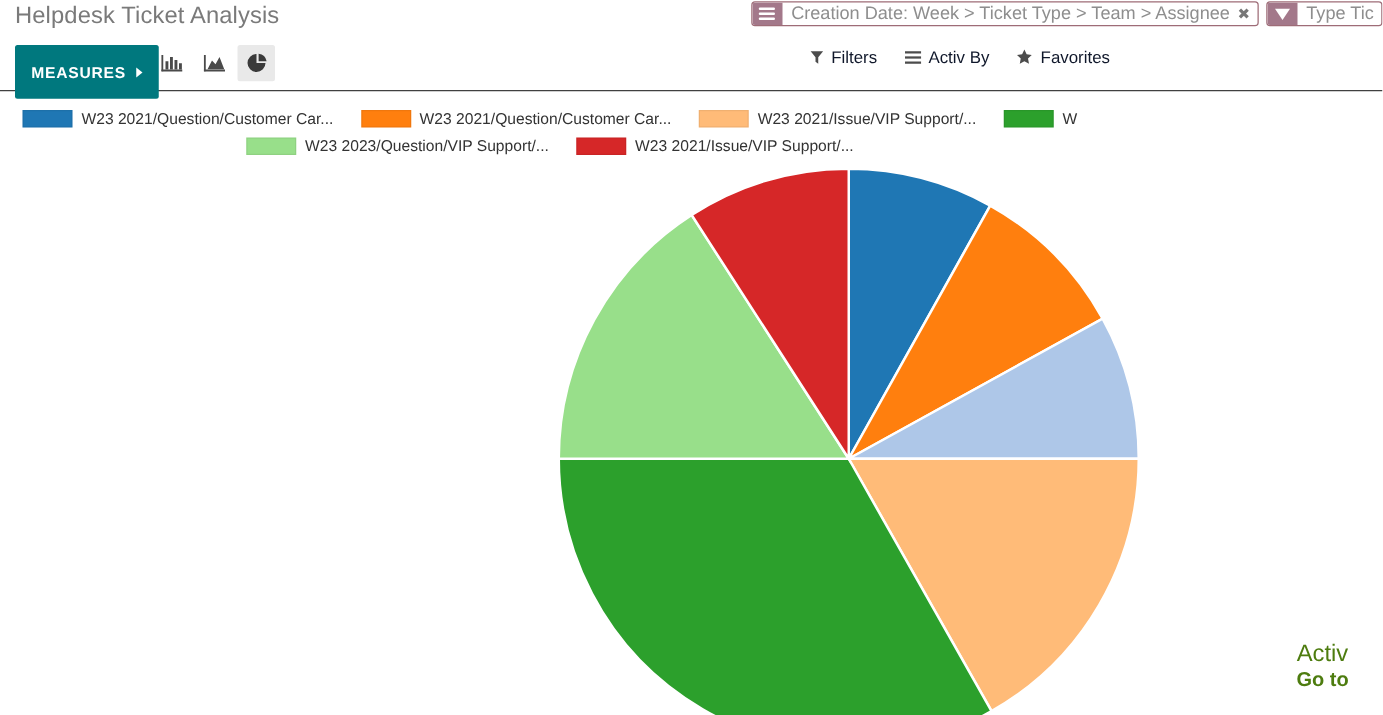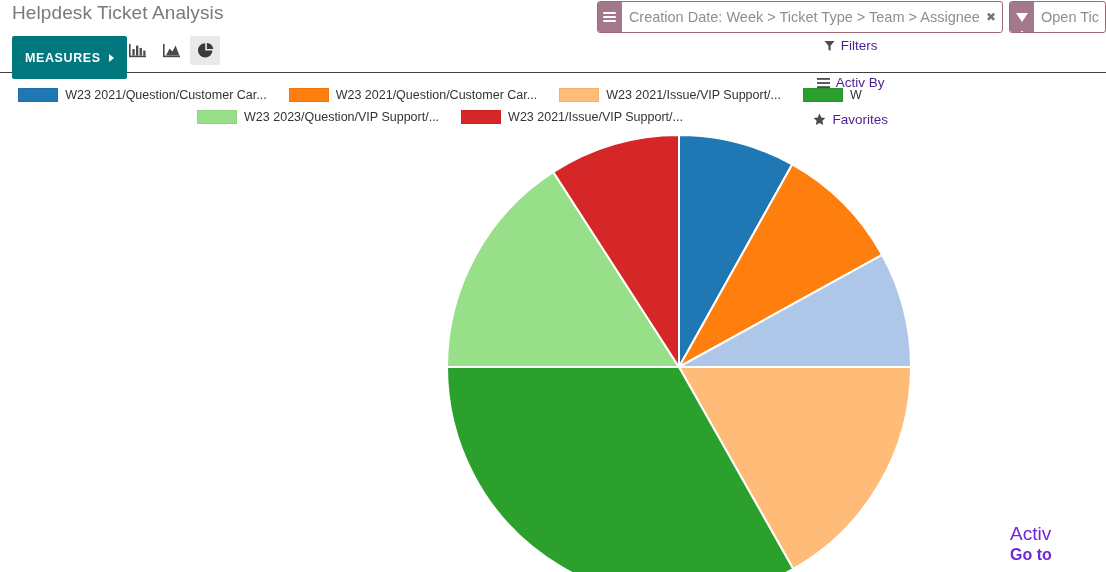--- a/index.html
+++ b/index.html
@@ -45,21 +45,21 @@
     display: flex;
     align-items: stretch;
     gap: 6px;
   }
   .facet {
     display: flex;
     align-items: stretch;
     border: 1px solid #9e6c77;
     border-radius: 3px;
     overflow: hidden;
-    height: 32px;
+    height: 20px;
     background: #ffffff;
     box-sizing: border-box;
   }
   .facet-icon {
     background: #a3788a;
     color: #ffffff;
     display: flex;
     align-items: center;
     justify-content: center;
     width: 24px;
@@ -146,22 +146,21 @@
   .vs-btn.active { background: #e9e9e9; }
 
   .right-menus {
     position: absolute;
     right: 218px;
     top: 4px;
     display: flex;
     gap: 22px;
     align-items: center;
     font-size: 13.5px;
-    color: #4c1d95;
-    flex-direction: column;
+    color: #0f172a;
   }
   .menu-item {
     display: flex;
     align-items: center;
     gap: 6px;
     cursor: pointer;
     white-space: nowrap;
   }
 
   
@@ -204,23 +203,23 @@
     width: 1106px;
     height: 442px;
     overflow: hidden;
   }
   .pie-svg { position: absolute; left: 0; top: 0; }
 
   
   .watermark {
     position: absolute;
     right: 0;
-    bottom: 8px;
-    text-align: left;
-    color: #6d28d9;
+    bottom: 18px;
+    text-align: center;
+    color: #4d7c0f;
     width: 96px;
     overflow: hidden;
     pointer-events: none;
   }
   .wm-line1 { font-size: 19px; line-height: 24px; white-space: nowrap; }
   .wm-line2 { font-size: 16px; line-height: 18px; white-space: nowrap; font-weight: bold; }
 </style>
 </head>
 <body>
 
@@ -239,21 +238,21 @@
           </div>
       </div>
       <div class="facet-label">Creation Date: Week &gt; Ticket Type &gt; Team &gt; Assignee</div>
       <div class="facet-remove"></div>
     </div>
 
     <div class="facet">
       <div class="facet-icon">
         <div class="funnel"></div>
       </div>
-      <div class="facet-label">Open Tic</div>
+      <div class="facet-label">Type Tic</div>
     </div>
 
   </div>
 </div>
 
 <div class="toolbar">
 
   <button class="measures-btn">
     <span>MEASURES</span>
     <span class="caret-right"></span>

